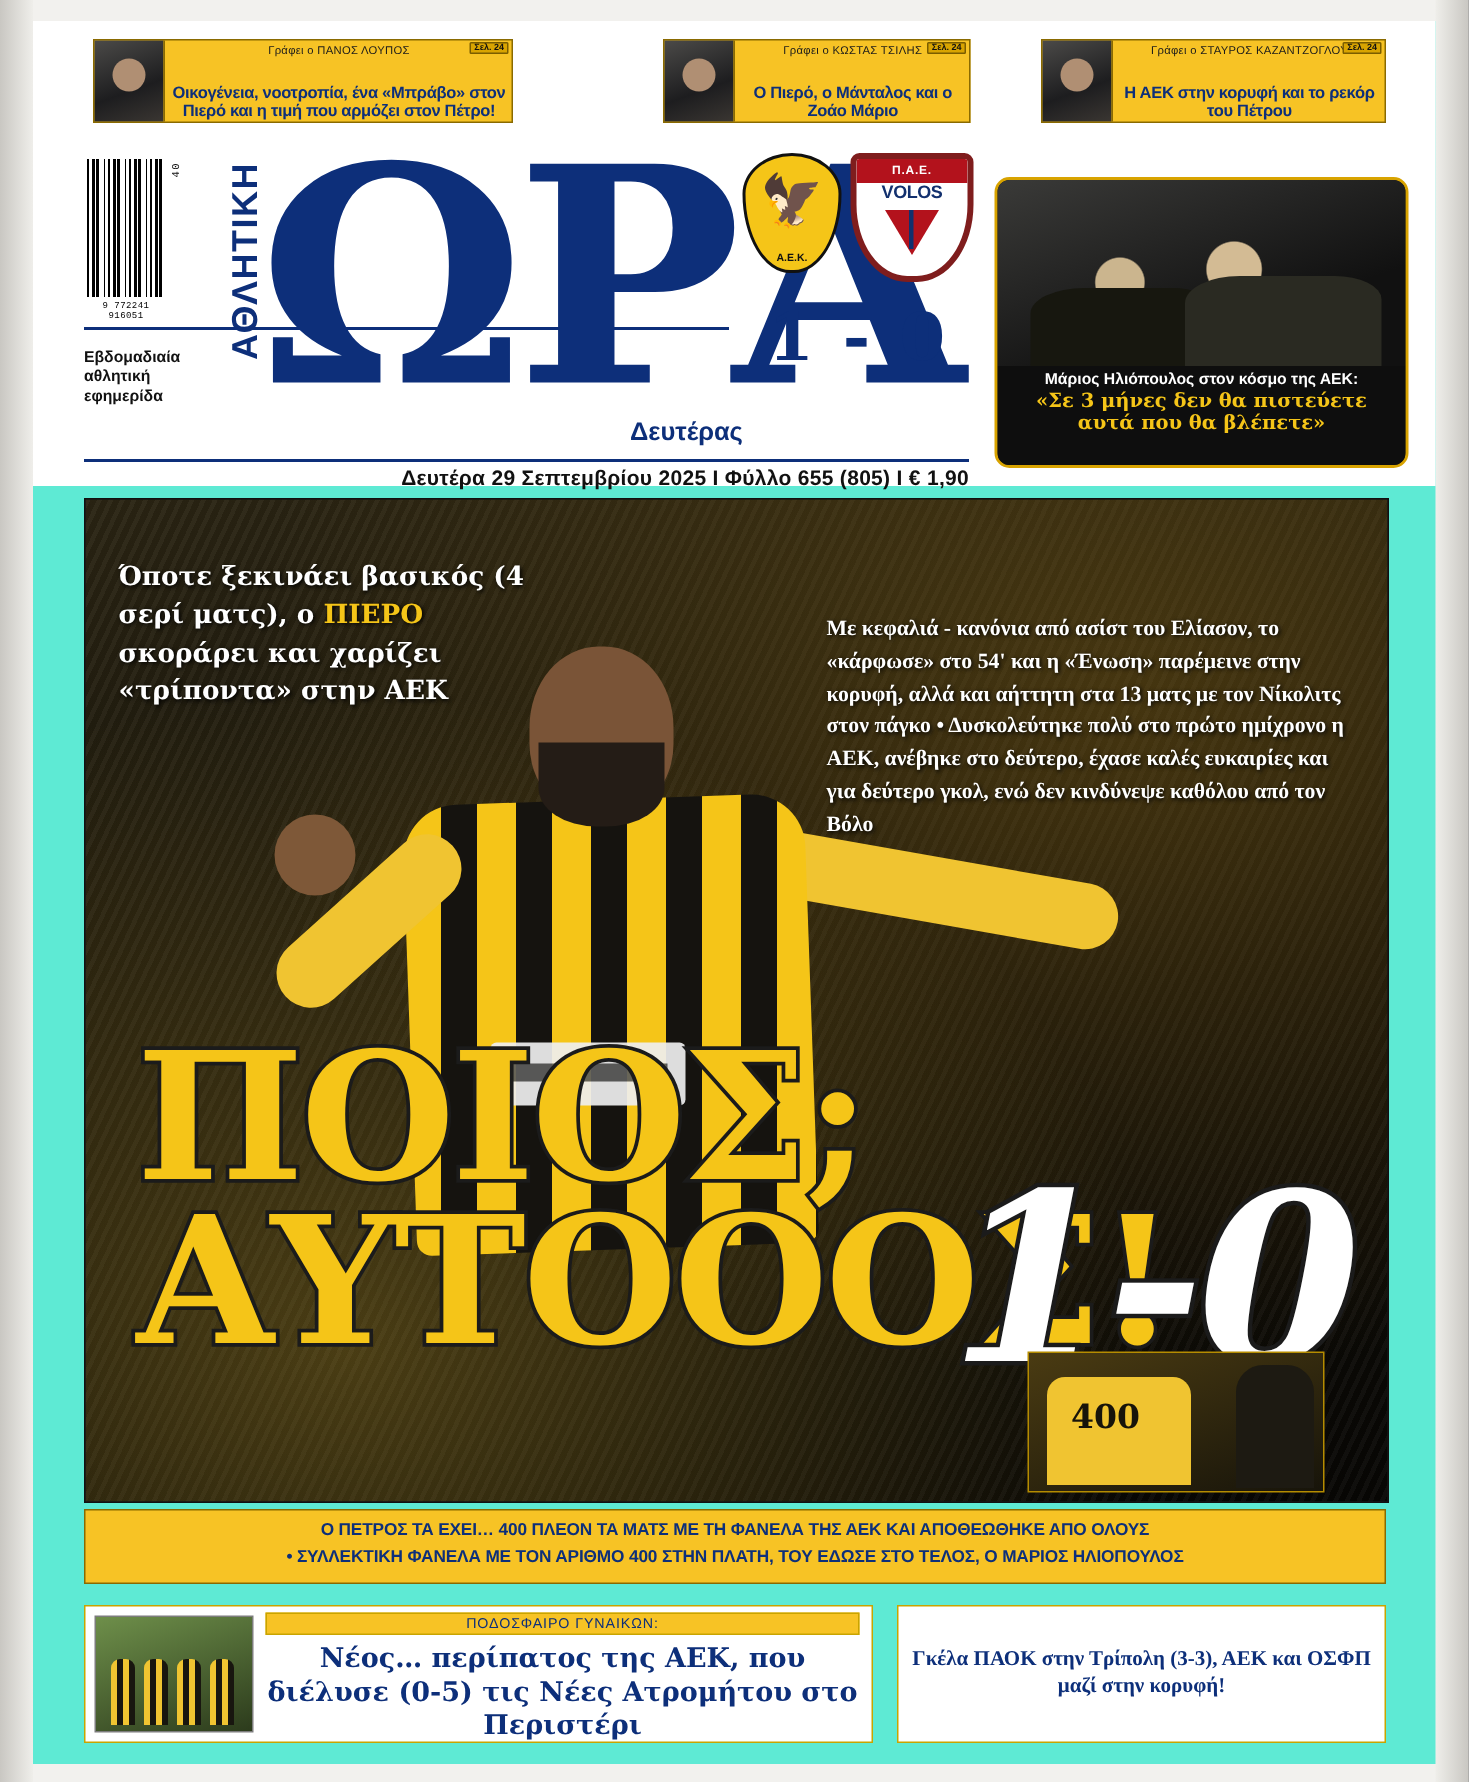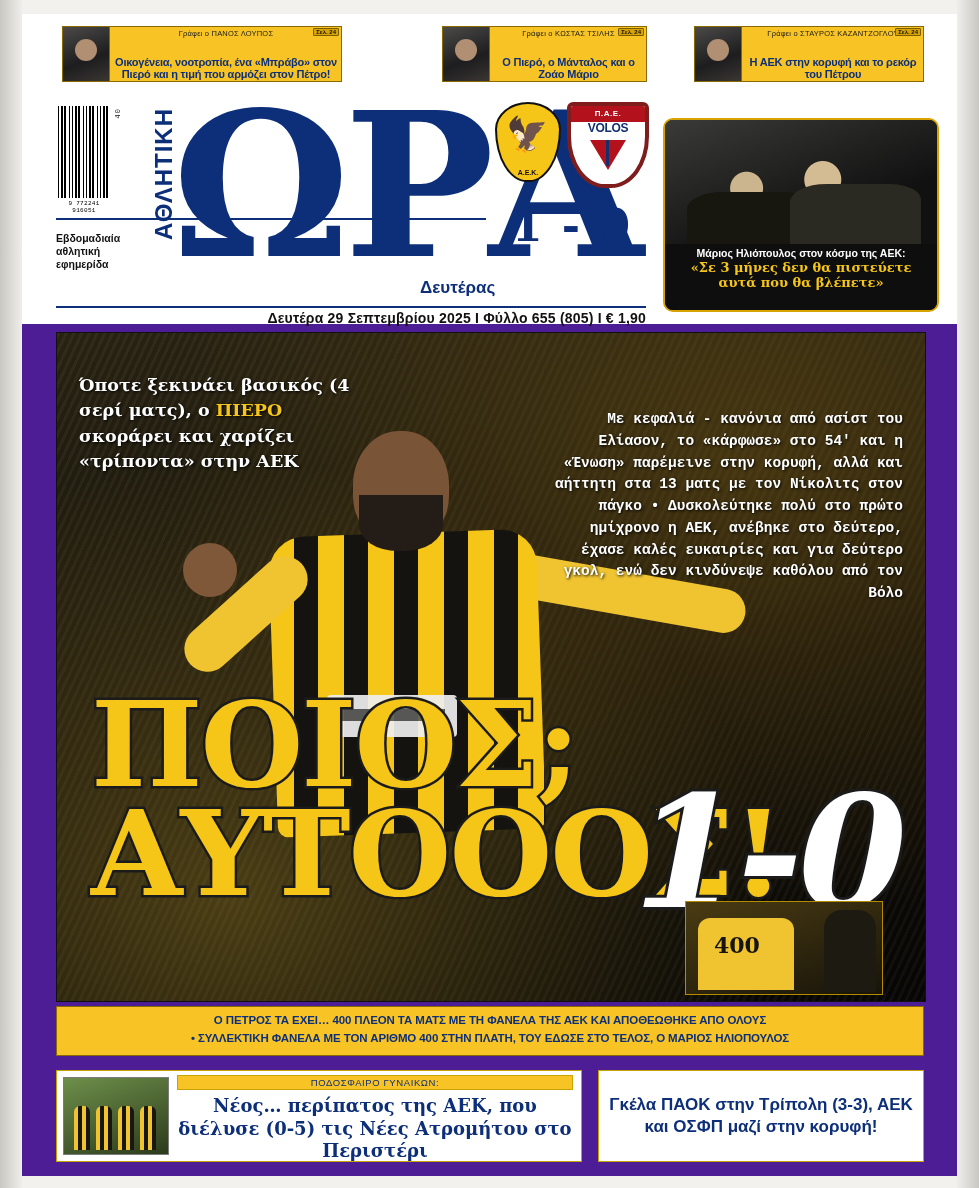--- a/index.html
+++ b/index.html
@@ -17,21 +17,21 @@
   
   .edge-left, .edge-right {
     position:absolute; top:0; bottom:0; width:22px;
     background:linear-gradient(to right, #c9c7c2, #efeeea);
   }
   .edge-left { left:0; }
   .edge-right { right:0; background:linear-gradient(to left, #c9c7c2, #efeeea); }
 
   .sheet {
     position:absolute; left:22px; top:14px; width:935px; height:1162px;
-    background:#4c1d95;
+    background:#5eead4;
   }
 
   
   .promo-strip {
     position:absolute; left:0; top:0; width:935px; height:78px;
     background:#ffffff;
   }
   .promo {
     position:absolute; top:12px; height:56px;
     background:#f7c325;
@@ -265,21 +265,21 @@
   .hero-blurb-left {
     position:absolute; left:22px; top:40px; width:300px;
     color:#ffffff; font-size:17.5px; line-height:1.45; font-weight:bold;
     font-family:"DejaVu Serif", serif;
     text-shadow:1px 1px 3px #000;
   }
   .hero-blurb-left .hl { color:#f5c518; }
   .hero-blurb-right {
     position:absolute; right:22px; top:76px; width:352px;
     color:#ffffff; font-size:14.5px; line-height:1.5; font-weight:bold;
-    text-align:right; font-family:Liberation Mono, monospace;
+    text-align:left; font-family:Liberation Serif, serif;
     text-shadow:1px 1px 3px #000;
   }
   .hero-title {
     position:absolute; left:34px; top:358px; width:620px;
     font-family:"DejaVu Serif", serif;
     font-size:118px; font-weight:bold; line-height:.92;
     color:#f5c518;
     -webkit-text-stroke:5px #1b1b1b;
     paint-order:stroke fill;
     letter-spacing:-2px;
@@ -352,22 +352,22 @@
   .bt-head {
     font-size:18px; font-weight:bold; color:#0d2f7a; line-height:1.25;
     text-align:center; margin-top:5px; font-family:"DejaVu Serif", serif;
   }
   .bt-right {
     position:absolute; right:0; top:0; width:326px; height:92px;
     background:#fff; border:1px solid #c9a400; box-sizing:border-box;
     display:flex; align-items:center; justify-content:center; padding:4px 8px;
   }
   .bt-right .r {
-    font-size:17px; font-weight:bold; color:#0d2f7a; text-align:center;
-    line-height:1.3; font-family:Liberation Sans, sans-serif;
+    font-size:14px; font-weight:bold; color:#0d2f7a; text-align:center;
+    line-height:1.3; font-family:Liberation Serif, serif;
   }
 </style>
 </head>
 <body>
 
 <div class="page">
   <div class="edge-left"></div>
   <div class="edge-right"></div>
 
   <div class="sheet">

